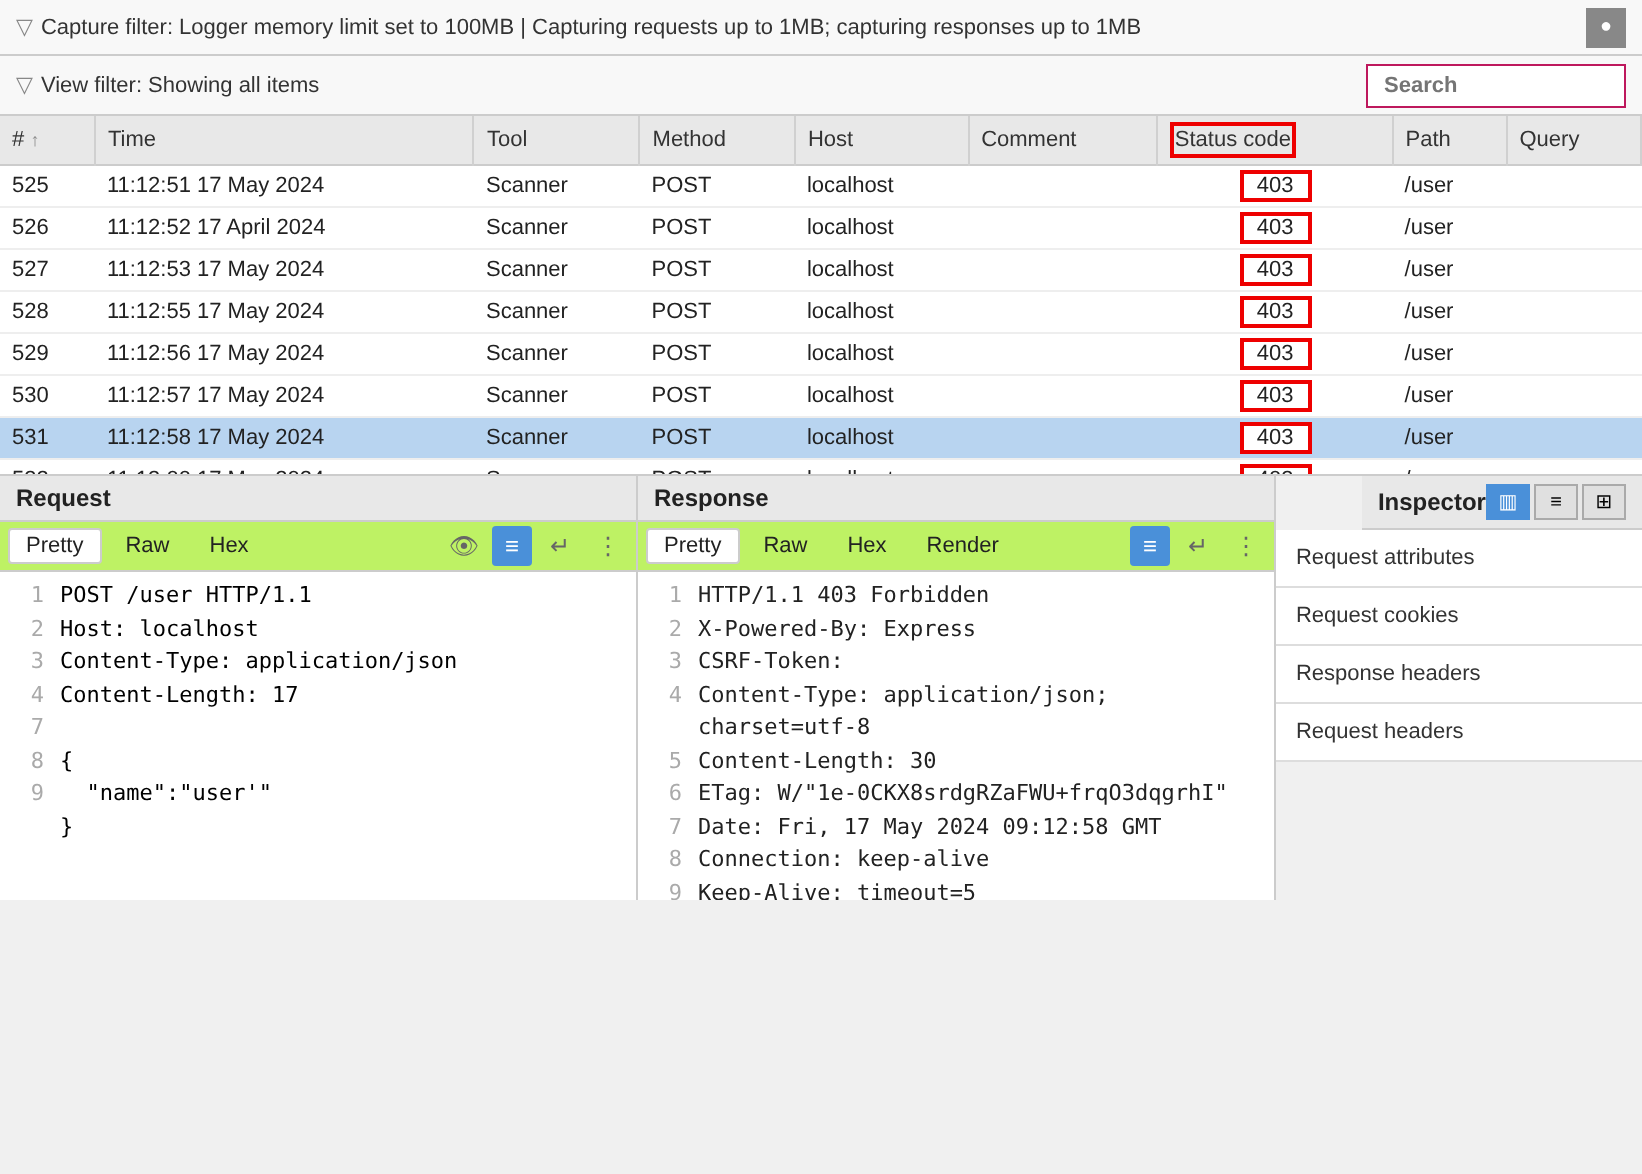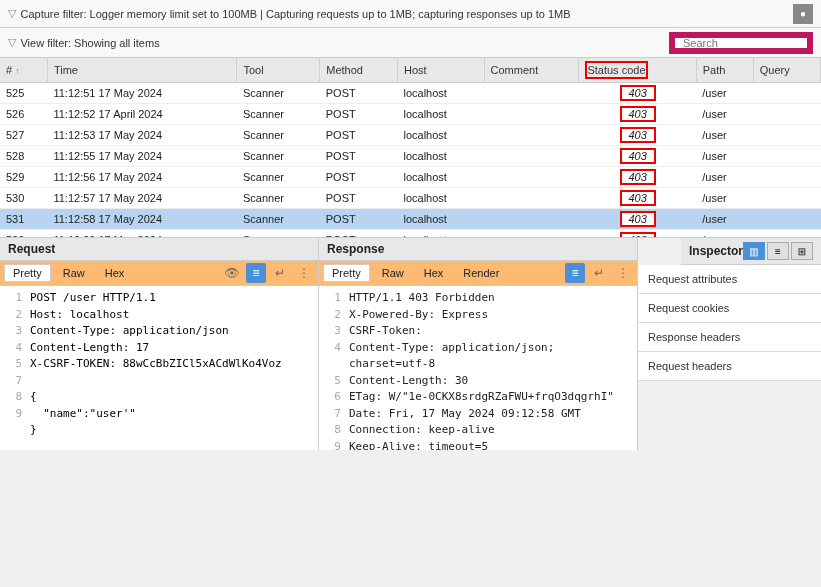--- a/index.html
+++ b/index.html
@@ -23,26 +23,27 @@
       background: #f8f8f8;
       border-bottom: 1px solid #ccc;
       padding: 4px 8px;
       display: flex;
       align-items: center;
       justify-content: space-between;
       height: 30px;
     }
     .view-filter-left { display: flex; align-items: center; font-size: 11px; color: #333; }
     .search-box {
-      border: 6px solid #be185d;
+      border: 1px solid #be185d;
       background: white;
       padding: 2px 8px;
       font-size: 11px;
-      width: 144px;
+      width: 130px;
       height: 22px;
+      font-weight: bold;
     }
 
     
     .table-container {
       background: white;
       overflow: hidden;
       height: 180px;
       border-bottom: 1px solid #ccc;
     }
     table { width: 100%; border-collapse: collapse; font-size: 11px; }
@@ -51,21 +52,21 @@
       padding: 3px 6px;
       text-align: left;
       font-weight: normal;
       color: #333;
       border-right: 1px solid #d0d0d0;
       white-space: nowrap;
     }
     tbody tr { border-bottom: 1px solid #eee; }
     tbody tr.highlighted { background: #b8d4f0; }
     tbody td { padding: 2px 6px; white-space: nowrap; }
-    .status-col { text-align: center; font-style: italic; }
+    .status-col { text-align: center; }
     .status-highlight {
       display: inline-block;
       background: white;
       border: 2px solid #e00;
       padding: 0 4px;
       min-width: 36px;
       text-align: center;
     }
 
     
@@ -86,21 +87,21 @@
     .panel-header {
       background: #e8e8e8;
       padding: 4px 8px;
       font-weight: bold;
       font-size: 12px;
       border-bottom: 1px solid #ccc;
     }
     .panel-tabs {
       display: flex;
       align-items: center;
-      background: #fdba74;
+      background: #bef264;
       border-bottom: 1px solid #ccc;
       padding: 2px 4px;
       gap: 4px;
     }
     .panel-tab {
       padding: 2px 8px;
       font-size: 11px;
       cursor: pointer;
       border-radius: 2px;
     }
@@ -382,21 +383,20 @@
           <span class="tab-icon-btn active-icon">≡</span>
           <span class="tab-icon-btn">↵</span>
           <span class="tab-icon-btn">⋮</span>
         </div>
       </div>
       <div class="panel-content">
         <span class="line"><span class="line-number">1</span><span class="key-text">POST /user HTTP/1.1</span></span>
         <span class="line"><span class="line-number">2</span><span class="key-text">Host: localhost</span></span>
         <span class="line"><span class="line-number">3</span><span class="key-text">Content-Type: application/json</span></span>
         <span class="line"><span class="line-number">4</span><span class="key-text">Content-Length: 17</span></span>
-        <span class="line"><span class="line-number">5</span><span class="key-text">X-CSRF-TOKEN: 88wCcBbZICl5xACdWlKo4Voz</span></span>
         <span class="line"><span class="line-number">7</span></span>
         <span class="line"><span class="line-number">8</span><span class="key-text">{</span></span>
         <span class="line"><span class="line-number">9</span><span class="key-text">&nbsp;&nbsp;"name":"user'"</span></span>
         <span class="line"><span class="line-number" style="visibility:hidden;">10</span><span class="key-text">}</span></span>
       </div>
     </div>
 
     <div class="response-panel">
       <div class="panel-header">Response</div>
       <div class="panel-tabs">

